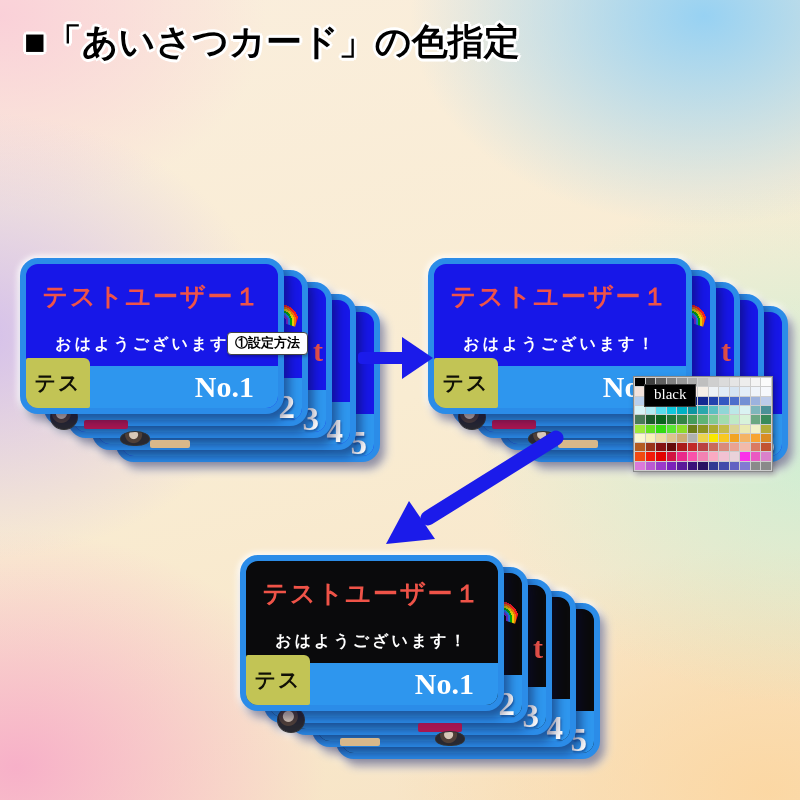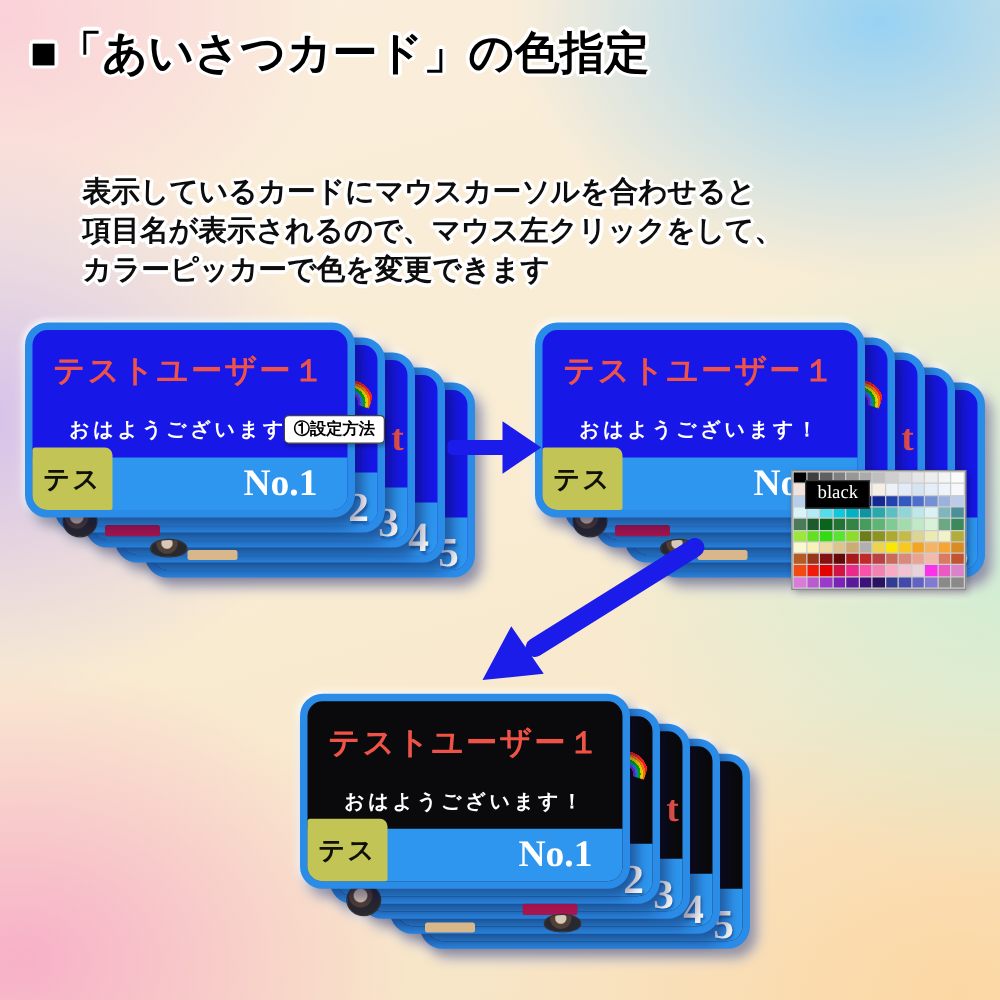--- a/index.html
+++ b/index.html
@@ -99,25 +99,20 @@
   .arrow line{stroke:var(--arrow-blue);}
   .arrow-right{left:356px;top:334px;}
   .arrow-diag{left:376px;top:430px;}
 </style>
 </head>
 <body>
 
 <div class="stage">
 
   <h1 class="main-title outline">■「あいさつカード」の色指定</h1>
-  <div class="body-text">
-    <div class="outline">表示しているカードにマウスカーソルを合わせると</div>
-    <div class="outline">項目名が表示されるので、マウス左クリックをして、</div>
-    <div class="outline">カラーピッカーで色を変更できます</div>
-  </div>
 
   <div class="cluster cluster-a">
     <div class="card c5">
       <div class="strip"></div>
       <span class="stack-num">5</span>
     </div>
     <div class="card c4">
       <div class="strip"></div>
       <span class="stack-num">4</span>
     </div>

